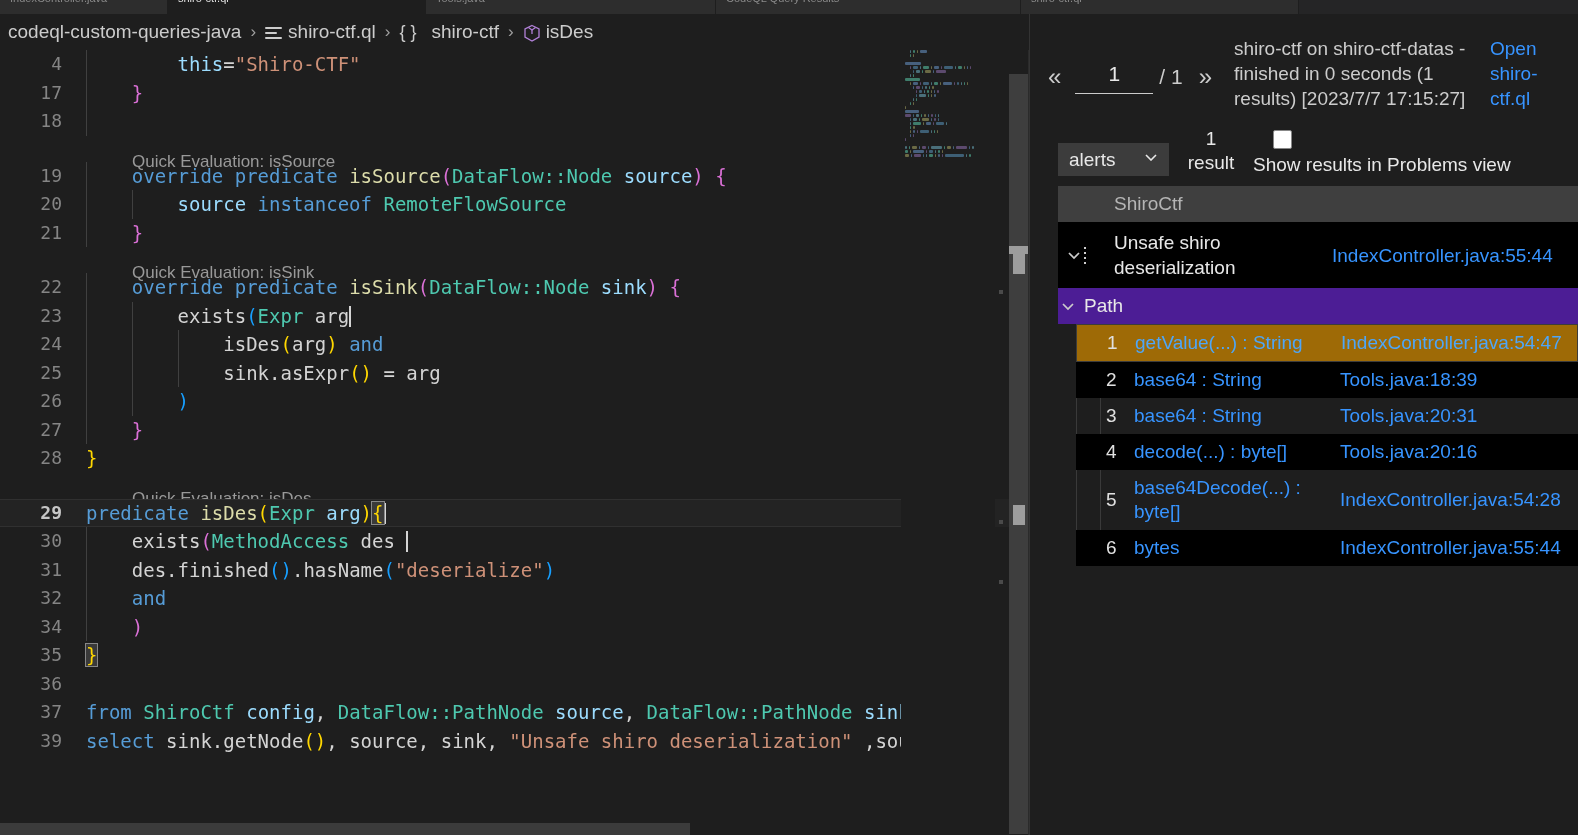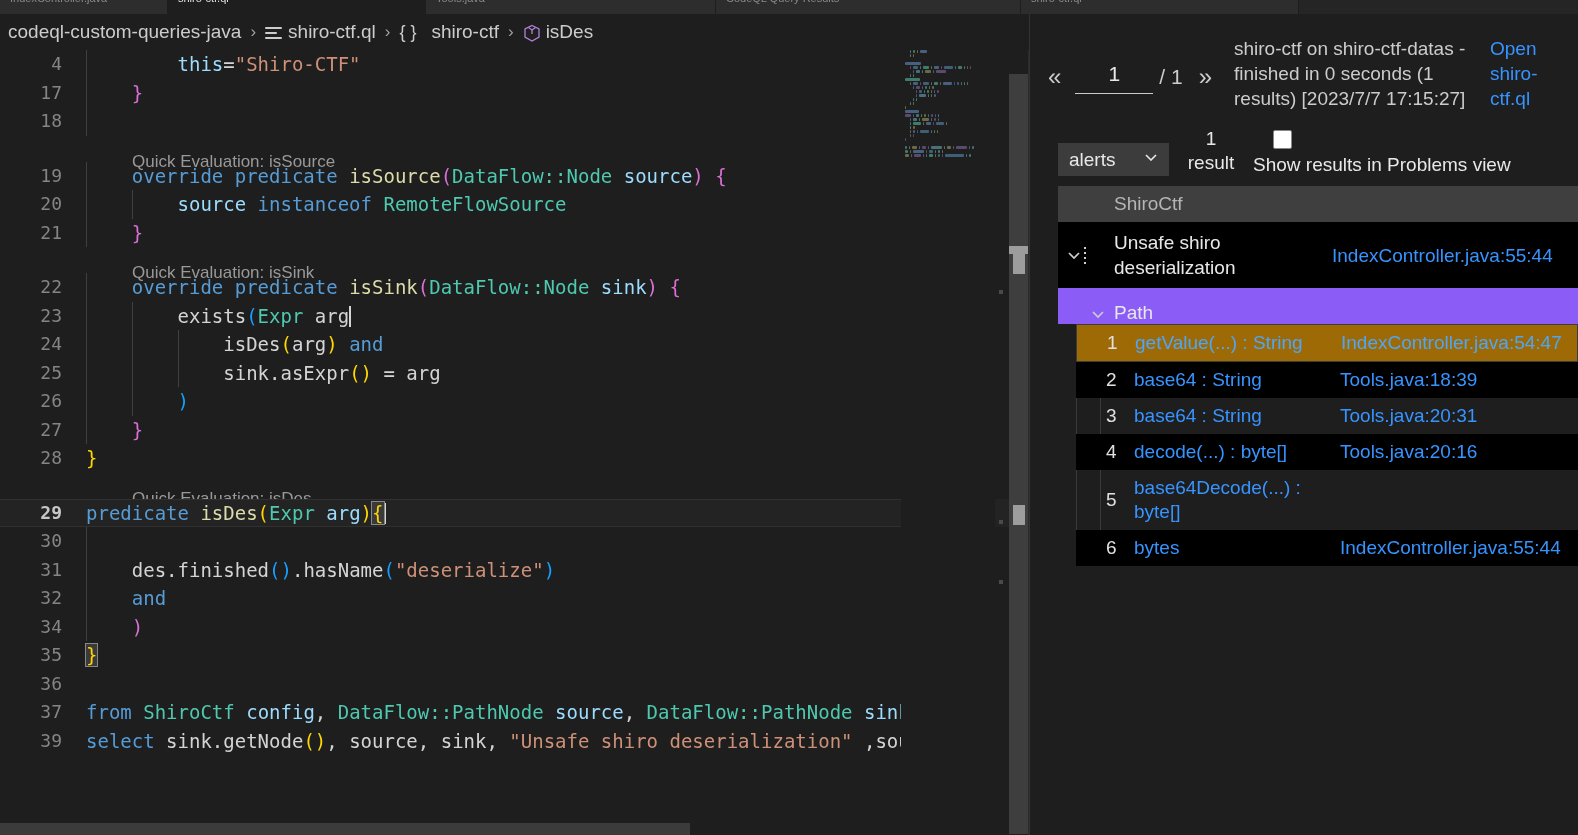--- a/index.html
+++ b/index.html
@@ -204,22 +204,21 @@
   }
   .alert-icon b:nth-of-type(1) { top: 1px; }
   .alert-icon b:nth-of-type(2) { top: 6px; }
   .alert-icon b:nth-of-type(3) { top: 11px; }
   .alert-icon b:nth-of-type(4) { top: 16px; }
 
   .alert-msg { color: #e8e8e8; font-size: 19px; line-height: 25px; width: 218px; }
   .alert-loc { color: #3794ff; font-size: 19px; line-height: 25px; }
 
   .row-path {
-    background: #8b5cf6; display: flex; align-items: flex-end; min-height: 36px;
-    padding-left: 30px;
+    background: #4c1d95; display: flex; align-items: center; min-height: 36px;
   }
   .row-path .pl { color: #e8e8e8; font-size: 19px; margin-left: 6px; }
 
   .steps { position: relative; margin-left: 18px; }
   .steps .vguide { position: absolute; top: 0; bottom: 0; width: 1px; background: #3a3a3a; }
 
   .step {
     display: flex; align-items: center; padding: 6px 0 6px 30px; min-height: 36px;
     position: relative;
   }
@@ -300,21 +299,21 @@
           <div class="codelens"><span class="cl-txt">Quick Evaluation: isSink</span></div>
           <div class="ln-row"><span class="iguide" style="left: 86px;"></span><span class="ln-num">22</span><span class="ln-code"><span class="t-plain">    </span><span class="t-kw">override</span><span class="t-plain"> </span><span class="t-kw">predicate</span><span class="t-plain"> </span><span class="t-fn">isSink</span><span class="t-p2">(</span><span class="t-type">DataFlow::Node</span><span class="t-plain"> </span><span class="t-var">sink</span><span class="t-p2">)</span><span class="t-plain"> </span><span class="t-p2">{</span></span></div>
           <div class="ln-row"><span class="iguide" style="left: 86px;"></span><span class="iguide" style="left: 132px;"></span><span class="ln-num">23</span><span class="ln-code"><span class="t-plain">        </span><span class="t-plain">exists</span><span class="t-p3">(</span><span class="t-type">Expr</span><span class="t-plain"> </span><span class="t-plain">arg</span><span class="caret"></span></span></div>
           <div class="ln-row"><span class="iguide" style="left: 86px;"></span><span class="iguide" style="left: 132px;"></span><span class="iguide" style="left: 178px;"></span><span class="ln-num">24</span><span class="ln-code"><span class="t-plain">            </span><span class="t-plain">isDes</span><span class="t-p1">(</span><span class="t-plain">arg</span><span class="t-p1">)</span><span class="t-plain"> </span><span class="t-kw">and</span></span></div>
           <div class="ln-row"><span class="iguide" style="left: 86px;"></span><span class="iguide" style="left: 132px;"></span><span class="iguide" style="left: 178px;"></span><span class="ln-num">25</span><span class="ln-code"><span class="t-plain">            </span><span class="t-plain">sink.asExpr</span><span class="t-p1">()</span><span class="t-plain"> = </span><span class="t-plain">arg</span></span></div>
           <div class="ln-row"><span class="iguide" style="left: 86px;"></span><span class="iguide" style="left: 132px;"></span><span class="ln-num">26</span><span class="ln-code"><span class="t-plain">        </span><span class="t-p3">)</span></span></div>
           <div class="ln-row"><span class="iguide" style="left: 86px;"></span><span class="ln-num">27</span><span class="ln-code"><span class="t-plain">    </span><span class="t-p2">}</span></span></div>
           <div class="ln-row"><span class="ln-num">28</span><span class="ln-code"><span class="t-p1">}</span></span></div>
           <div class="codelens"><span class="cl-txt">Quick Evaluation: isDes</span></div>
           <div class="ln-row active"><span class="ln-num">29</span><span class="ln-code"><span class="t-kw">predicate</span><span class="t-plain"> </span><span class="t-fn">isDes</span><span class="t-p1">(</span><span class="t-type">Expr</span><span class="t-plain"> </span><span class="t-var">arg</span><span class="t-p1">)</span><span class="t-p1 bracket-box">{</span><span class="caret"></span></span></div>
-          <div class="ln-row"><span class="iguide" style="left: 86px;"></span><span class="ln-num">30</span></div>
+          <div class="ln-row"><span class="iguide" style="left: 86px;"></span><span class="ln-num">30</span><span class="ln-code"><span class="t-plain">    </span><span class="t-plain">exists</span><span class="t-p2">(</span><span class="t-type">MethodAccess</span><span class="t-plain"> </span><span class="t-plain">des</span><span class="t-plain"> </span><span class="caret"></span></span></div>
           <div class="ln-row"><span class="iguide" style="left: 86px;"></span><span class="ln-num">31</span><span class="ln-code"><span class="t-plain">    </span><span class="t-plain">des.finished</span><span class="t-p3">()</span><span class="t-plain">.hasName</span><span class="t-p3">(</span><span class="t-str">"deserialize"</span><span class="t-p3">)</span></span></div>
           <div class="ln-row"><span class="iguide" style="left: 86px;"></span><span class="ln-num">32</span><span class="ln-code"><span class="t-plain">    </span><span class="t-kw">and</span></span></div>
           <div class="ln-row"><span class="iguide" style="left: 86px;"></span><span class="ln-num">34</span><span class="ln-code"><span class="t-plain">    </span><span class="t-p2">)</span></span></div>
           <div class="ln-row"><span class="ln-num">35</span><span class="ln-code"><span class="t-p1 bracket-box">}</span></span></div>
           <div class="ln-row"><span class="ln-num">36</span><span class="ln-code"></span></div>
           <div class="ln-row"><span class="ln-num">37</span><span class="ln-code"><span class="t-kw">from</span><span class="t-plain"> </span><span class="t-type">ShiroCtf</span><span class="t-plain"> </span><span class="t-var">config</span><span class="t-plain">, </span><span class="t-type">DataFlow::PathNode</span><span class="t-plain"> </span><span class="t-var">source</span><span class="t-plain">, </span><span class="t-type">DataFlow::PathNode</span><span class="t-plain"> </span><span class="t-var">sink</span></span></div>
           <div class="ln-row"><span class="ln-num">39</span><span class="ln-code"><span class="t-kw">select</span><span class="t-plain"> </span><span class="t-plain">sink.getNode</span><span class="t-p1">()</span><span class="t-plain">, </span><span class="t-plain">source</span><span class="t-plain">, </span><span class="t-plain">sink</span><span class="t-plain">, </span><span class="t-str">"Unsafe shiro deserialization"</span><span class="t-plain"> ,</span><span class="t-plain">sour</span></span></div>
         </div>
 
       <div class="minimap" id="minimap">
@@ -628,20 +627,21 @@
             <span class="sloc">Tools.java:20:31</span>
           </div>
           <div class="step alt">
             <span class="idx">4</span>
             <span class="snm">decode(...) : byte[]</span>
             <span class="sloc">Tools.java:20:16</span>
           </div>
           <div class="step">
             <span class="idx">5</span>
             <span class="snm">base64Decode(...) : byte[]</span>
+            <span class="sloc">IndexController.java:54:28</span>
           </div>
           <div class="step alt">
             <span class="idx">6</span>
             <span class="snm">bytes</span>
             <span class="sloc">IndexController.java:55:44</span>
           </div>
         </div>
     </div>
   </div>
 </div>

